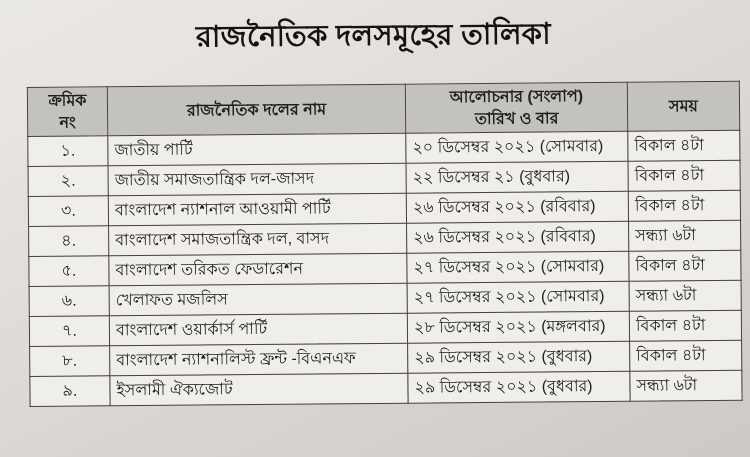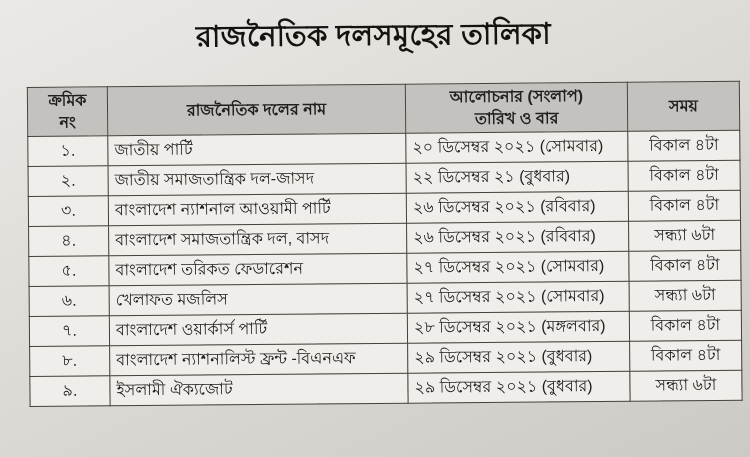--- a/index.html
+++ b/index.html
@@ -71,21 +71,21 @@
     padding: 1px 6px;
     color: #21201d;
   }
   .col-serial { width: 77px; }
   .col-party  { width: 295px; }
   .col-date   { width: 219px; }
   .col-time   { width: 109px; margin-left: 32px; }
   td.c-serial { text-align: center; }
   td.c-party  { text-align: left; padding-left: 13px; }
   td.c-date   { text-align: left; padding-left: 9px; }
-  td.c-time   { text-align: center; padding-left: 9px; }
+  td.c-time   { text-align: left; padding-left: 9px; }
 </style>
 </head>
 <body>
 
 <div class="paper">
   <div class="content">
 
     <h1 class="title">রাজনৈতিক দলসমূহের তালিকা</h1>
 
     <table class="parties">

